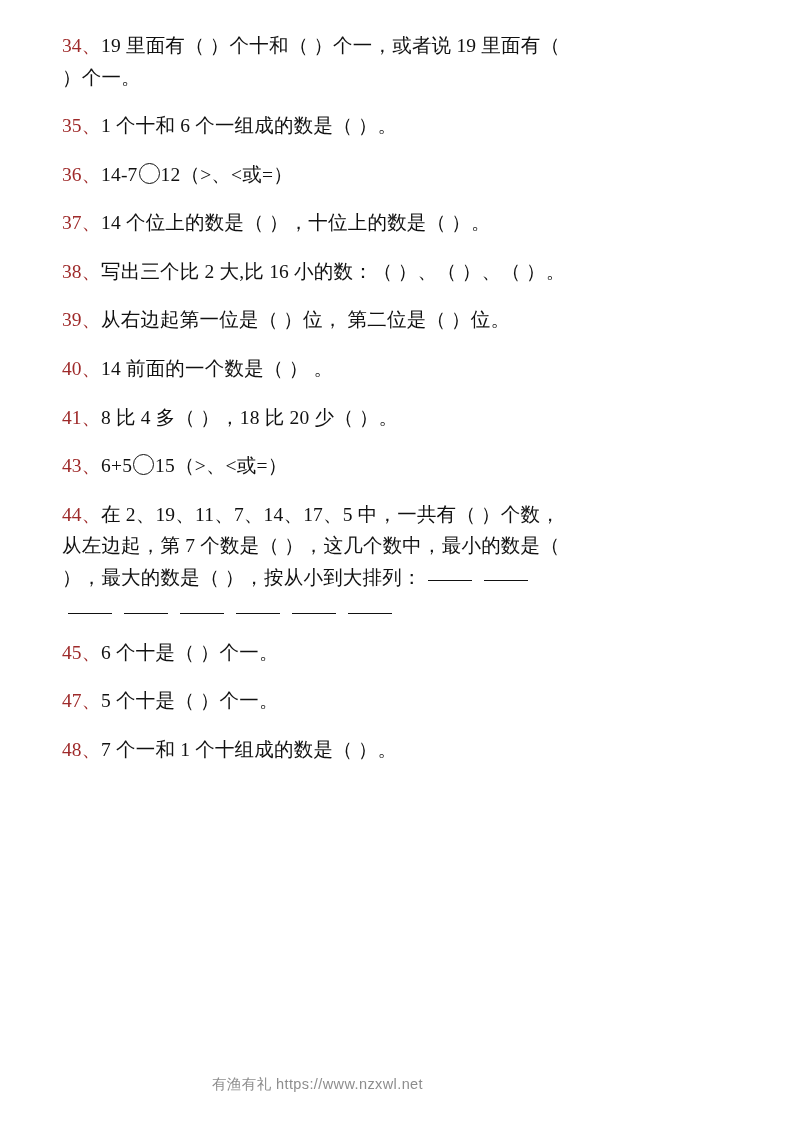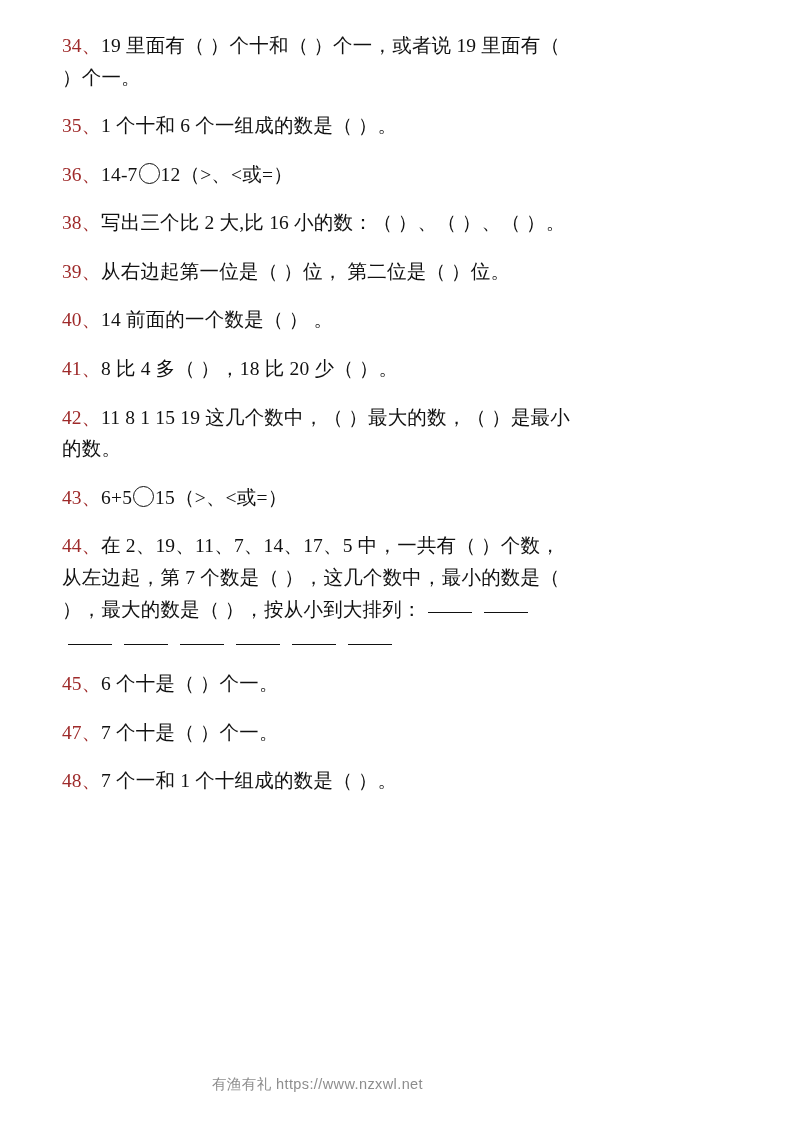--- a/index.html
+++ b/index.html
@@ -84,60 +84,60 @@
   </p>
 
   <p class="item">
     <span class="num">35、</span><span class="txt">1 个十和 6 个一组成的数是（      ）。</span>
   </p>
 
   <p class="item">
     <span class="num">36、</span><span class="txt">14-7</span><span class="circ"></span><span class="txt">12（&gt;、&lt;或=）</span>
   </p>
 
+  <p class="item">
+    <span class="num">37、</span><span class="txt">14 个位上的数是（      ），十位上的数是（      ）。</span>
+  </p>
 
   <p class="item">
     <span class="num">38、</span><span class="txt">写出三个比 2 大,比 16 小的数：（      ）、（      ）、（      ）。</span>
   </p>
 
   <p class="item">
     <span class="num">39、</span><span class="txt">从右边起第一位是（      ）位，  第二位是（      ）位。</span>
   </p>
 
   <p class="item">
     <span class="num">40、</span><span class="txt">14 前面的一个数是（      ） 。</span>
   </p>
 
   <p class="item">
     <span class="num">41、</span><span class="txt">8 比 4 多（      ），18 比 20 少（      ）。</span>
   </p>
 
-  <p class="item">
-    <span class="num">42、</span><span class="txt">11 8 1 15 19 这几个数中，（      ）最大的数，（      ）是最小的数。</span>
-  </p>
 
   <p class="item">
     <span class="num">43、</span><span class="txt">6+5</span><span class="circ"></span><span class="txt">15（&gt;、&lt;或=）</span>
   </p>
 
   <p class="item tight">
     <span class="num">44、</span><span class="txt">在 2、19、11、7、14、17、5 中，一共有（      ）个数，从左边起，第 7 个数是（      ），这几个数中，最小的数是（      ），最大的数是（      ），按从小到大排列：</span><span class="blankline"></span><span class="blankline"></span>
   </p>
 
   <p class="cont-lines">
     <span class="blankline"></span><span class="blankline"></span><span class="blankline"></span><span class="blankline"></span><span class="blankline"></span><span class="blankline"></span>
   </p>
 
   <p class="item">
     <span class="num">45、</span><span class="txt">6 个十是（      ）个一。</span>
   </p>
 
 
   <p class="item">
-    <span class="num">47、</span><span class="txt">7 个十是（      ）个一。</span>
+    <span class="num">47、</span><span class="txt">5 个十是（      ）个一。</span>
   </p>
 
   <p class="item">
     <span class="num">48、</span><span class="txt">7 个一和 1 个十组成的数是（      ）。</span>
   </p>
 
 
   <div class="footer">有渔有礼 https://www.nzxwl.net</div>
 
 </div>

